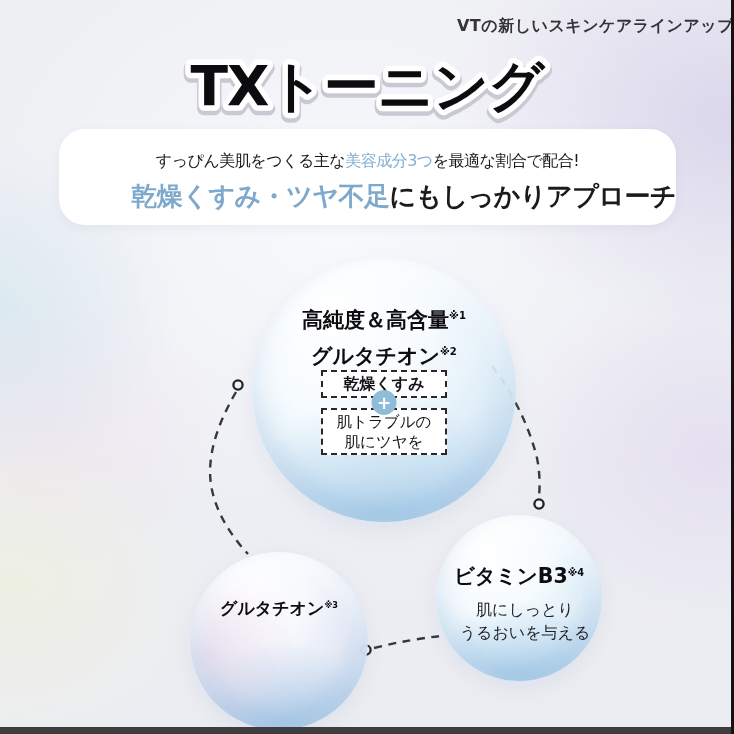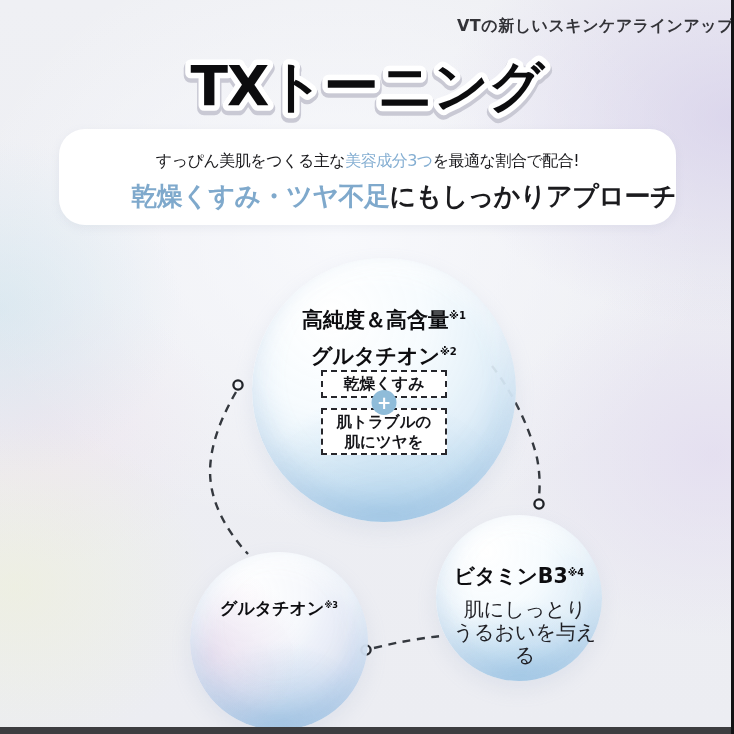--- a/index.html
+++ b/index.html
@@ -71,32 +71,32 @@
   .bbl-sub { color: #1f1f24; }
 
   .bbl-tx-heading { position: absolute; left: 0; right: 0; top: 42px; font-size: 21px; line-height: 31px; }
   .tx-inner { position: absolute; left: 50%; transform: translateX(-50%); }
   .dash-box {
     border: 2px dashed #27272c; background: #ffffff;
     display: flex; align-items: center; justify-content: center;
     color: #151519;
   }
   .dash-box-1 { top: 112px; width: 126px; height: 28px; font-size: 16px; font-weight: 700; }
-  .dash-box-2 { top: 150px; width: 126px; height: 47px; font-size: 15.5px; line-height: 20px; font-weight: 700; flex-direction: column; }
+  .dash-box-2 { top: 150px; width: 126px; height: 47px; font-size: 15.5px; line-height: 20px; font-weight: 400; flex-direction: column; }
   .plus-circle {
     top: 132px; width: 25px; height: 25px; border-radius: 50%;
     background: #8fbcd9; color: #ffffff;
     display: flex; align-items: center; justify-content: center;
     font-size: 17px; font-weight: bold; z-index: 2;
   }
 
   .glu-heading { position: absolute; left: 0; right: 0; top: 45px; font-size: 17px; }
   .glu-desc { position: absolute; left: 0; right: 0; top: 80px; font-size: 17px; line-height: 24px; }
   .vb3-heading { position: absolute; left: 0; right: 0; top: 47px; font-size: 20.5px; }
-  .vb3-desc { position: absolute; left: 12px; right: 0; top: 83px; font-size: 20px; line-height: 23px; }
+  .vb3-desc { position: absolute; left: 12px; right: 0; top: 83px; font-size: 16px; line-height: 23px; }
 
   
   .connector-svg { position: absolute; left: 0; top: 0; width: 734px; height: 734px; pointer-events: none; }
   .dash-path { fill: none; stroke: #34383e; stroke-width: 2.4; stroke-dasharray: 8 6.5; }
   .ring { fill: #f2f4f8; stroke: #202227; stroke-width: 2.3; }
 
   
   .bottom-bar { position: absolute; left: 0; right: 0; bottom: 0; height: 7px; background: #3d3d40; }
   .right-edge { position: absolute; top: 0; bottom: 0; right: 0; width: 3px; background: #121214; }
 </style>

